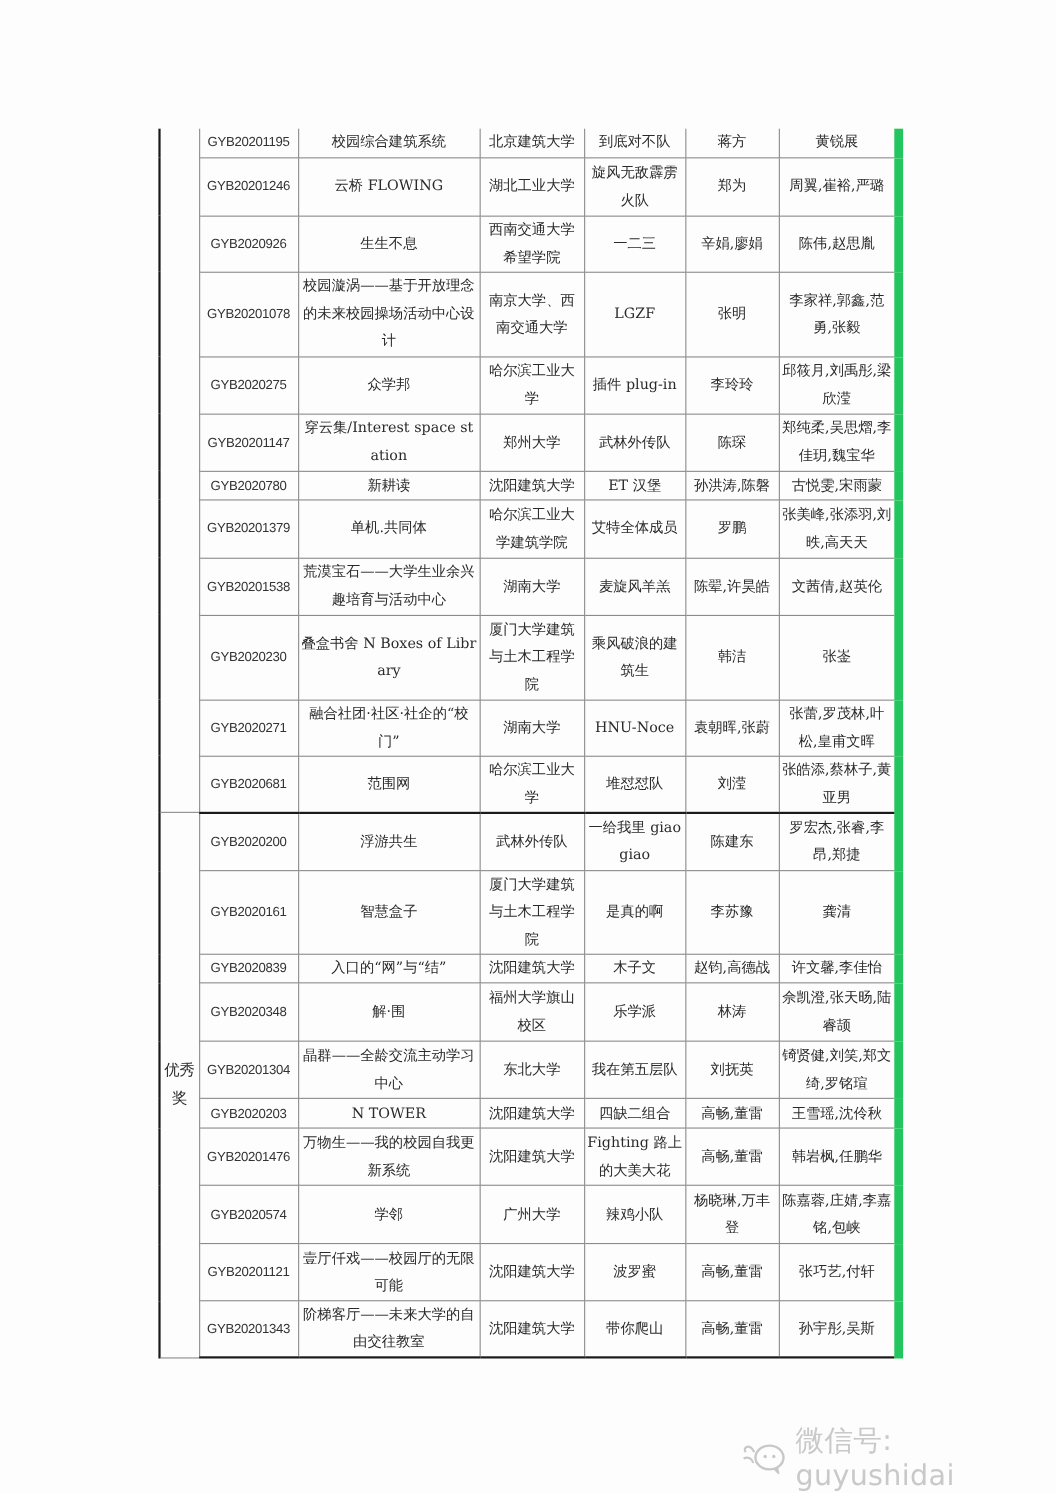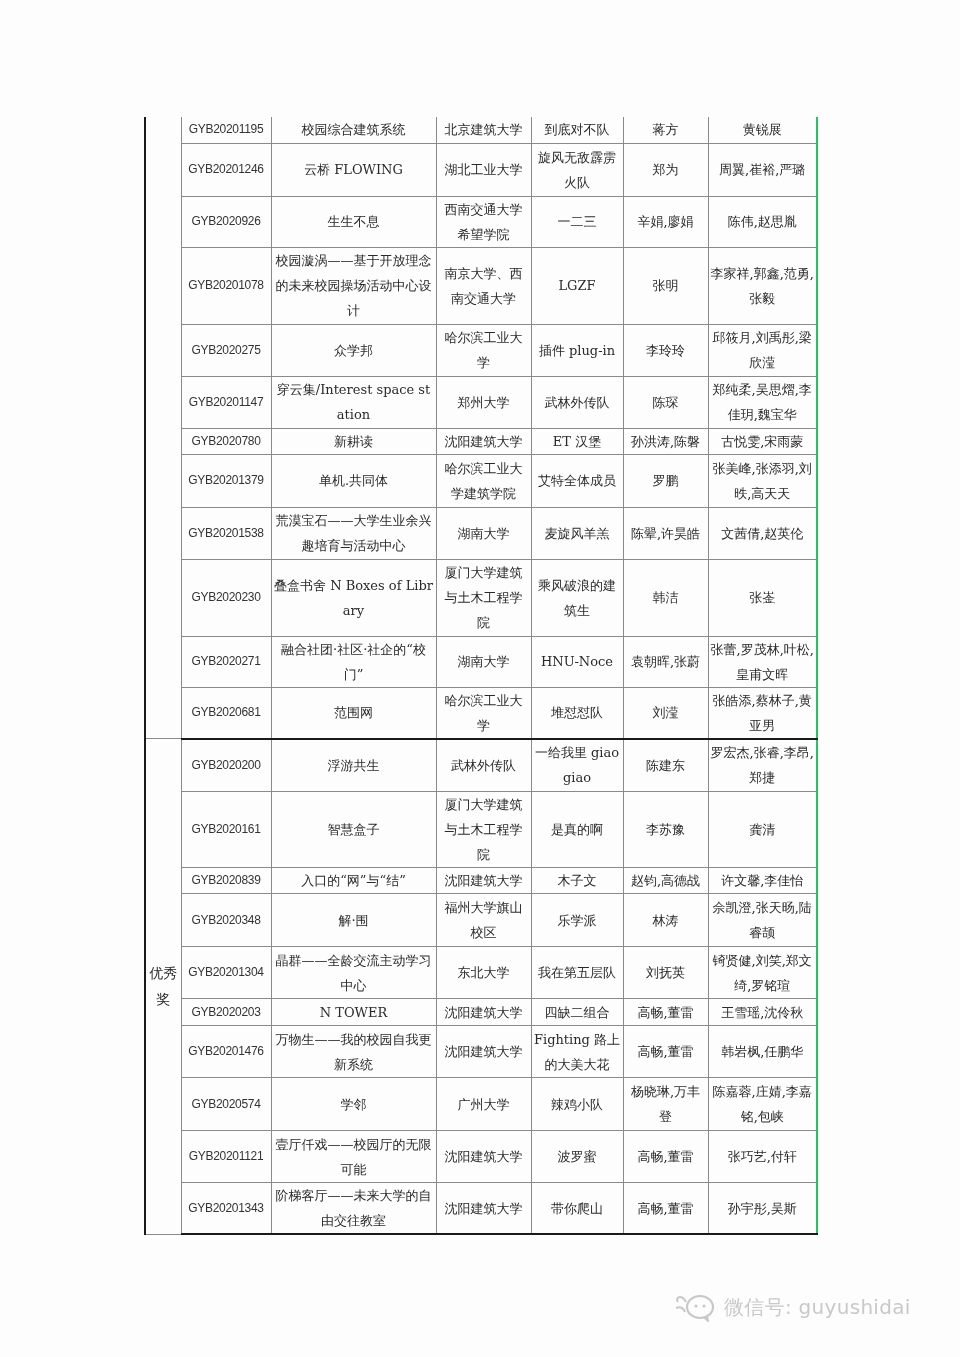--- a/index.html
+++ b/index.html
@@ -40,21 +40,21 @@
       overflow: hidden;
     }
     table.awards tr:first-child td {
       border-top: none;
     }
     table.awards td.group {
       border-left: 2px solid #1a1a1a;
       margin-top: 39px;
     }
     table.awards td.last-col {
-      border-right: 2px solid #22c55e;
+      border-right: 8px solid #22c55e;
     }
     table.awards tr.group-end td {
       border-bottom: 2px solid #1a1a1a;
     }
     table.awards tr.table-end td {
       border-bottom: 2px solid #1a1a1a;
     }
     td.code {
       font-family: Liberation Sans, sans-serif;
       font-size: 12px;
@@ -67,21 +67,21 @@
       padding: 0 3px;
     }
     .watermark {
       position: absolute;
       left: 674px;
       top: 1292px;
       display: flex;
       align-items: center;
       color: #c9c9c9;
       font-family: "DejaVu Sans", "Liberation Sans", sans-serif;
-      font-size: 20px;
+      font-size: 26px;
       letter-spacing: 0.3px;
     }
     .watermark .wm-icon {
       width: 46px;
       height: 30px;
       margin-right: 4px;
     }
   </style>
 </head>
 <body>

